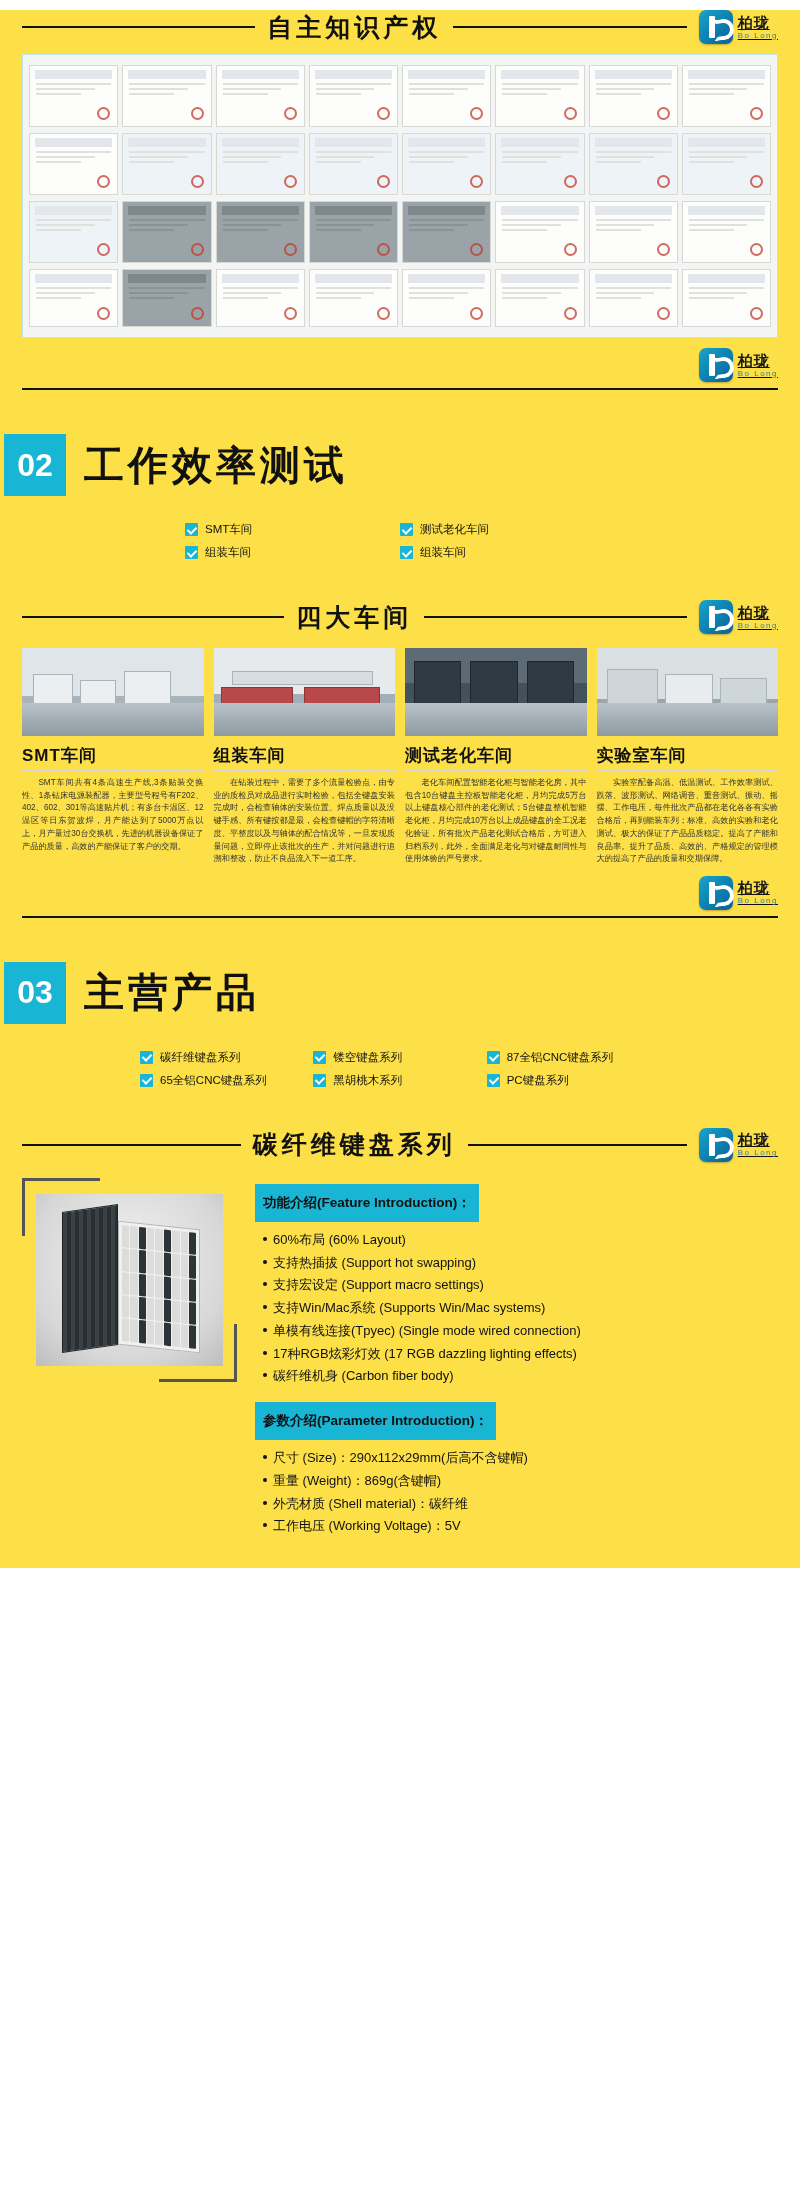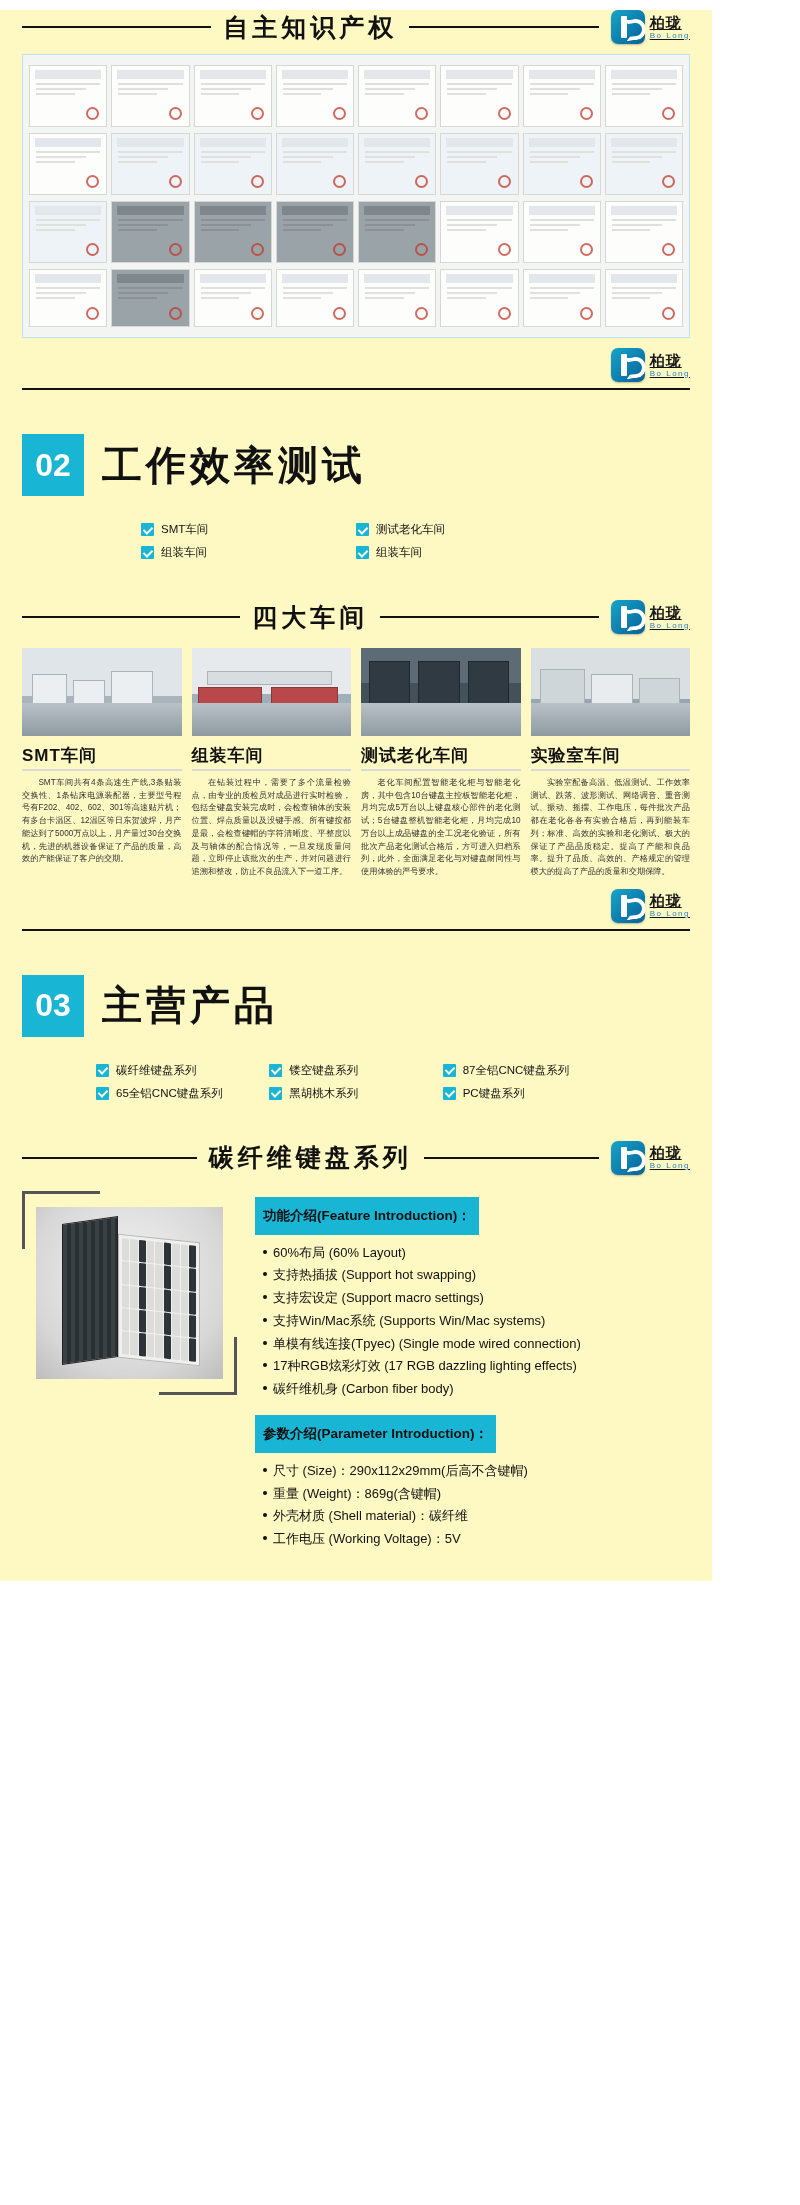--- a/index.html
+++ b/index.html
@@ -3,21 +3,21 @@
 <meta charset="utf-8">
 <style>
   * { box-sizing: border-box; }
   html, body { margin:0; padding:0; }
   body {
     width: 800px;
     font-family: "Liberation Sans", "DejaVu Sans", sans-serif;
     background: #ffffff;
     color: #111;
   }
-  .page { width: 712px; position: relative; background:#fef9c3; }
+  .page { width: 800px; position: relative; background:#fde047; }
 
   
   .sec-head {
     display: flex;
     align-items: center;
     gap: 12px;
     padding: 0 22px;
     margin-top: 10px;
   }
   .sec-head .rule {
@@ -122,21 +122,21 @@
   .cert.dark .band { background:#7e878c; }
   .cert.dark .lines i { background:#8a9296; }
   .cert.blue { background:#eef3f7; }
   .cert.r4 { height: 58px; }
 
   
   .big-sec {
     display:flex;
     align-items:center;
     gap: 18px;
-    padding: 0 22px;
+    padding: 0 4px;
     margin-top: 44px;
   }
   .big-sec .num {
     width: 62px; height: 62px;
     background: #19b5d4;
     color: #fff;
     font-size: 32px;
     font-weight: bold;
     display:flex; align-items:center; justify-content:center;
   }

